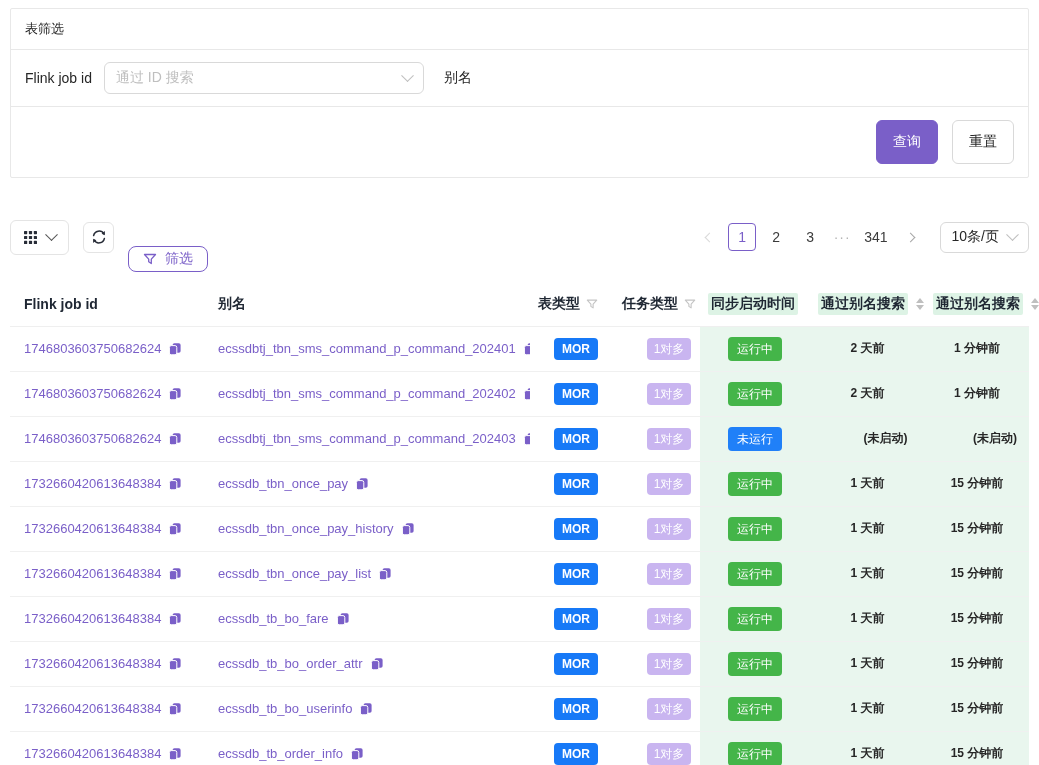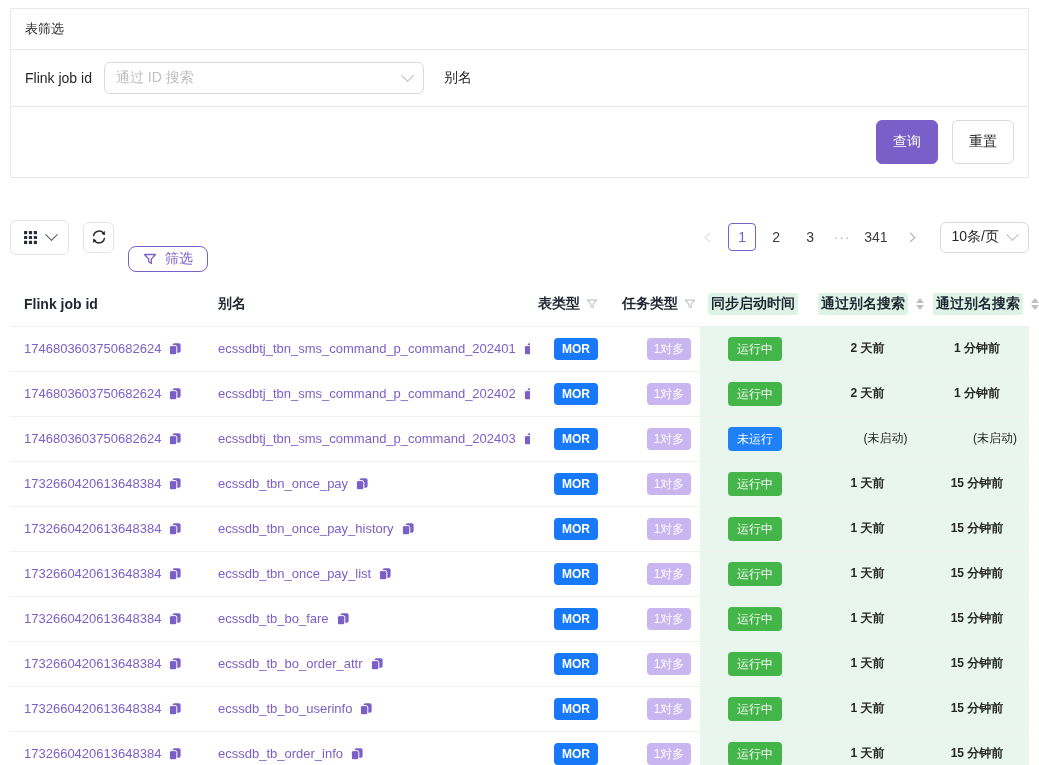--- a/index.html
+++ b/index.html
@@ -61,21 +61,21 @@
   .cell-flex { display:flex; align-items:center; gap:7px; }
   .copy-btn { display:inline-flex; cursor:pointer; flex:0 0 auto; }
 
   .badge { display:inline-block; border-radius:4px; color:#fff; font-size:12px; line-height:1; }
   .badge-mor { background:var(--table-type-bg,#1779f7); font-weight:700; padding:5px 8px; }
   .badge-task { background:var(--task-type-bg,#c9b5f0); font-weight:400; padding:5px 7px;margin-left:16px; }
   .badge-status { font-weight:400; padding:6px 9px; }
   .badge-status.running { background:var(--status-running-bg,#44b549); }
   .badge-status.not_running { background:var(--status-not-running-bg,#2080f8); }
   .time-val { font-weight:700; font-size:12px; color:#262626; }
-  tr.not_running .time-val { font-weight:400;margin-left:36px; }
+  tr.not_running .time-val { font-weight:700;margin-left:36px; }
 
   .sorter { display:inline-flex; flex-direction:column; gap:2px; margin-left:2px; cursor:pointer; }
   .caret-up { width:0; height:0; border-left:4px solid transparent; border-right:4px solid transparent; border-bottom:5px solid #bfbfbf; }
   .caret-down { width:0; height:0; border-left:4px solid transparent; border-right:4px solid transparent; border-top:5px solid #bfbfbf; }
 
   .hscrollbar { position:absolute; left:0; bottom:1px; width:1019px; height:10px; }
   .hscroll-thumb { position:absolute; left:0; top:0; width:612px; height:9px; background:#8f8f8f; border-radius:5px; cursor:grab; }
 
   .bottom-bar { display:flex; justify-content:flex-end; margin:14px 0 18px 0; }
 </style>

